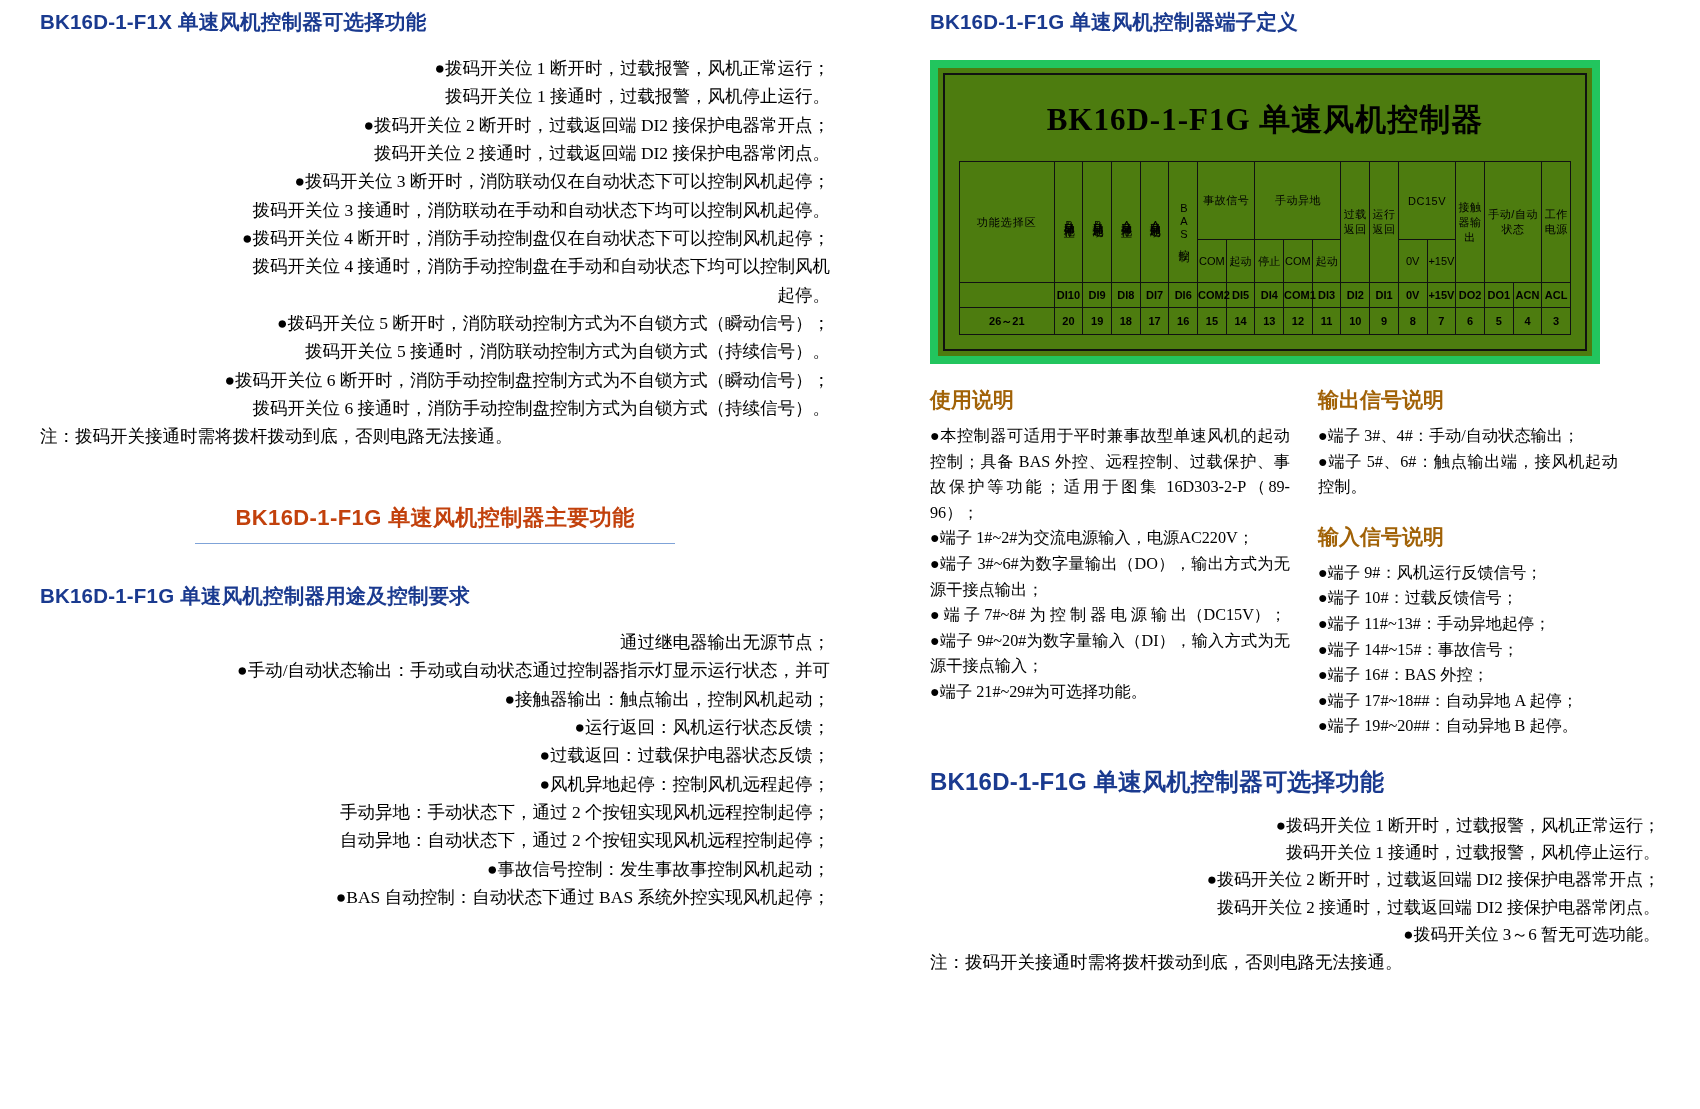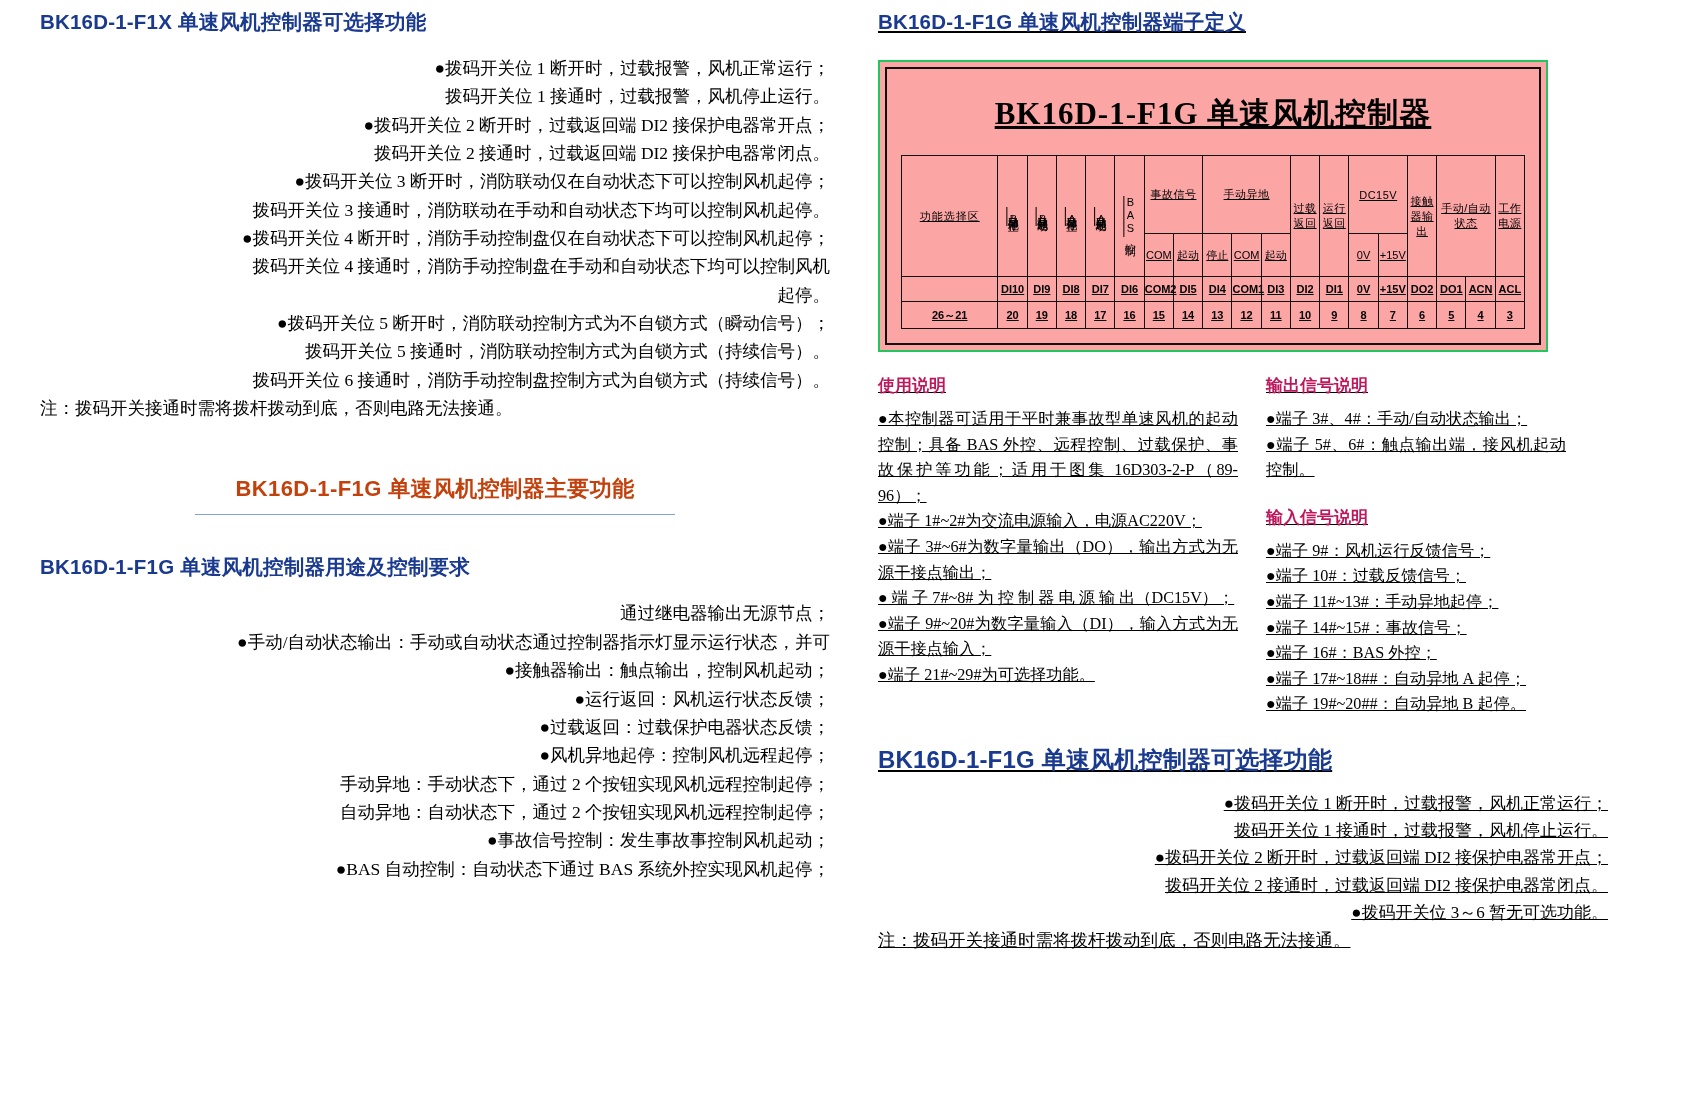--- a/index.html
+++ b/index.html
@@ -21,24 +21,23 @@
     height: 1079px;
   }
   .col-left {
     position: absolute;
     left: 40px;
     top: 8px;
     width: 790px;
   }
   .col-right {
     position: absolute;
-    left: 878px;
+    left: 930px;
     top: 8px;
     width: 730px;
-    text-decoration: underline;
   }
   h2.sec-title {
     font-family: "Liberation Sans", "DejaVu Sans", sans-serif;
     font-weight: bold;
     font-size: 20.5px;
     color: #1a3a8f;
     margin: 0 0 18px 0;
     letter-spacing: 0.2px;
   }
   h2.sec-title-center {
@@ -88,23 +87,23 @@
   }
   .block-gap-1 { height: 52px; }
   .block-gap-2 { height: 38px; }
 
   
   .diagram-wrap {
     margin-top: 24px;
     width: 670px;
   }
   .panel-outer {
-    border: 2px solid #22c55e;
+    border: 8px solid #22c55e;
     padding: 5px;
-    background: #fca5a5;
+    background: #4d7c0f;
   }
   .panel-inner {
     border: 2px solid #111;
     padding: 16px 14px 14px 14px;
   }
   .panel-title {
     text-align: center;
     font-family: "Liberation Serif", "DejaVu Serif", serif;
     font-weight: bold;
     font-size: 31px;
@@ -165,22 +164,22 @@
   .usage {
     display: flex;
     margin-top: 22px;
     gap: 28px;
   }
   .usage .left { width: 360px; }
   .usage .right { width: 300px; }
   h3.sub-title {
     font-family: "Liberation Sans", "DejaVu Sans", sans-serif;
     font-weight: bold;
-    font-size: 17px;
-    color: #be185d;
+    font-size: 21px;
+    color: #a16207;
     margin: 0 0 10px 0;
   }
   ul.small {
     list-style: none;
     margin: 0;
     padding: 0;
     font-size: 16.2px;
     line-height: 1.58;
     text-align: justify;
   }
@@ -220,20 +219,21 @@
       <li>
         <span class="b-line">●拨码开关位 4 断开时，消防手动控制盘仅在自动状态下可以控制风机起停；</span>
         <span class="b-line ind1">拨码开关位 4 接通时，消防手动控制盘在手动和自动状态下均可以控制风机</span>
         <span class="b-line ind3">起停。</span>
       </li>
       <li>
         <span class="b-line">●拨码开关位 5 断开时，消防联动控制方式为不自锁方式（瞬动信号）；</span>
         <span class="b-line ind1">拨码开关位 5 接通时，消防联动控制方式为自锁方式（持续信号）。</span>
       </li>
       <li>
+        <span class="b-line">●拨码开关位 6 断开时，消防手动控制盘控制方式为不自锁方式（瞬动信号）；</span>
         <span class="b-line ind1">拨码开关位 6 接通时，消防手动控制盘控制方式为自锁方式（持续信号）。</span>
       </li>
     </ul>
     <div class="note">注：拨码开关接通时需将拨杆拨动到底，否则电路无法接通。</div>
 
     <div class="block-gap-1"></div>
 
     <h2 class="sec-title-center">BK16D-1-F1G 单速风机控制器主要功能</h2>
     <hr class="rule">
 

